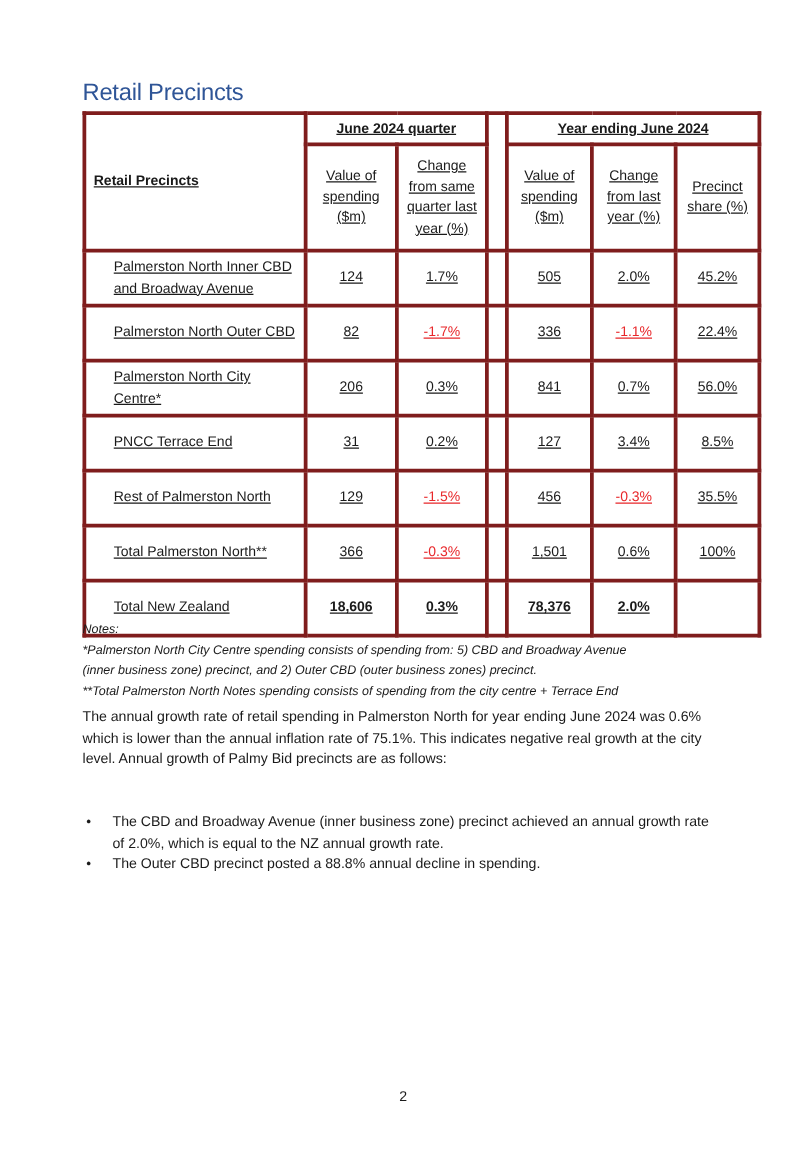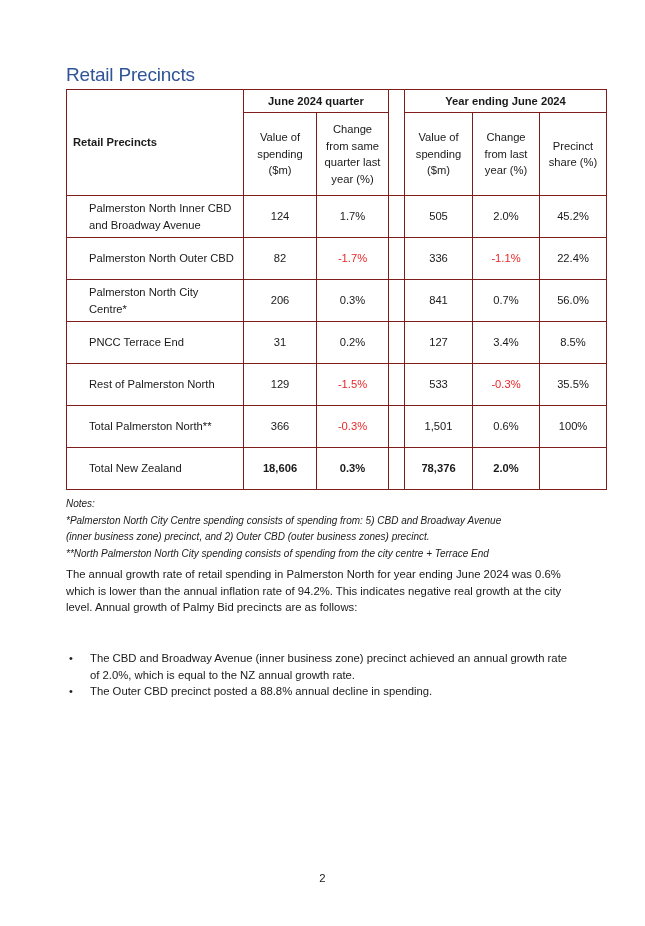--- a/index.html
+++ b/index.html
@@ -12,25 +12,26 @@
     position: absolute; left: 66px; top: 64px;
     font-size: 19px; color: #2f5597; letter-spacing: -0.2px;
   }
   table.rp {
     position: absolute; left: 66px; top: 89px;
     border-collapse: collapse;
     font-size: 11.2px; line-height: 16.5px;
     table-layout: fixed;
   }
   table.rp td, table.rp th {
-    border: 1px solid #7f1d1d;
+    border: 3px solid #7f1d1d;
     padding: 0 4px;
     text-align: center;
     vertical-align: middle;
     font-weight: normal;
+    text-decoration: underline;
   }
   table.rp th.group { font-weight: bold; height: 22px; }
   table.rp th.sub { height: 82px; }
   table.rp th.rowhead { font-weight: bold; text-align: left; padding-left: 6px; }
   table.rp td.label { text-align: left; padding-left: 22px; }
   table.rp tr.data td { height: 41px; }
   table.rp td.spacer, table.rp th.spacer { padding: 0; }
   .bold td { font-weight: bold; }
   .neg { color: #e8272a; }
   .notes {
@@ -121,21 +122,21 @@
     <td class="spacer"></td>
     <td>127</td>
     <td>3.4%</td>
     <td>8.5%</td>
   </tr>
   <tr class="data">
     <td class="label">Rest of Palmerston North</td>
     <td>129</td>
     <td class="neg">-1.5%</td>
     <td class="spacer"></td>
-    <td>533</td>
+    <td>456</td>
     <td class="neg">-0.3%</td>
     <td>35.5%</td>
   </tr>
   <tr class="data bold">
     <td class="label">Total Palmerston North**</td>
     <td>366</td>
     <td class="neg">-0.3%</td>
     <td class="spacer"></td>
     <td>1,501</td>
     <td>0.6%</td>
@@ -150,26 +151,26 @@
     <td style="font-weight:bold">2.0%</td>
     <td></td>
   </tr>
 </tbody>
   </table>
 
 <div class="notes">
   <div>Notes:</div>
   <div>*Palmerston North City Centre spending consists of spending from: 5) CBD and Broadway Avenue</div>
   <div>(inner business zone) precinct, and 2) Outer CBD (outer business zones) precinct.</div>
-  <div>**North Palmerston North City spending consists of spending from the city centre + Terrace End</div>
+  <div>**Total Palmerston North Notes spending consists of spending from the city centre + Terrace End</div>
 </div>
 
 <div class="para">
   <div>The annual growth rate of retail spending in Palmerston North for year ending June 2024 was 0.6%</div>
-  <div>which is lower than the annual inflation rate of 94.2%. This indicates negative real growth at the city</div>
+  <div>which is lower than the annual inflation rate of 75.1%. This indicates negative real growth at the city</div>
   <div>level. Annual growth of Palmy Bid precincts are as follows:</div>
 </div>
 
 <ul class="bullets">
   <li>
     <span class="dot">•</span>
     <div>The CBD and Broadway Avenue (inner business zone) precinct achieved an annual growth rate</div>
     <div>of 2.0%, which is equal to the NZ annual growth rate.</div>
   </li>
   <li>

